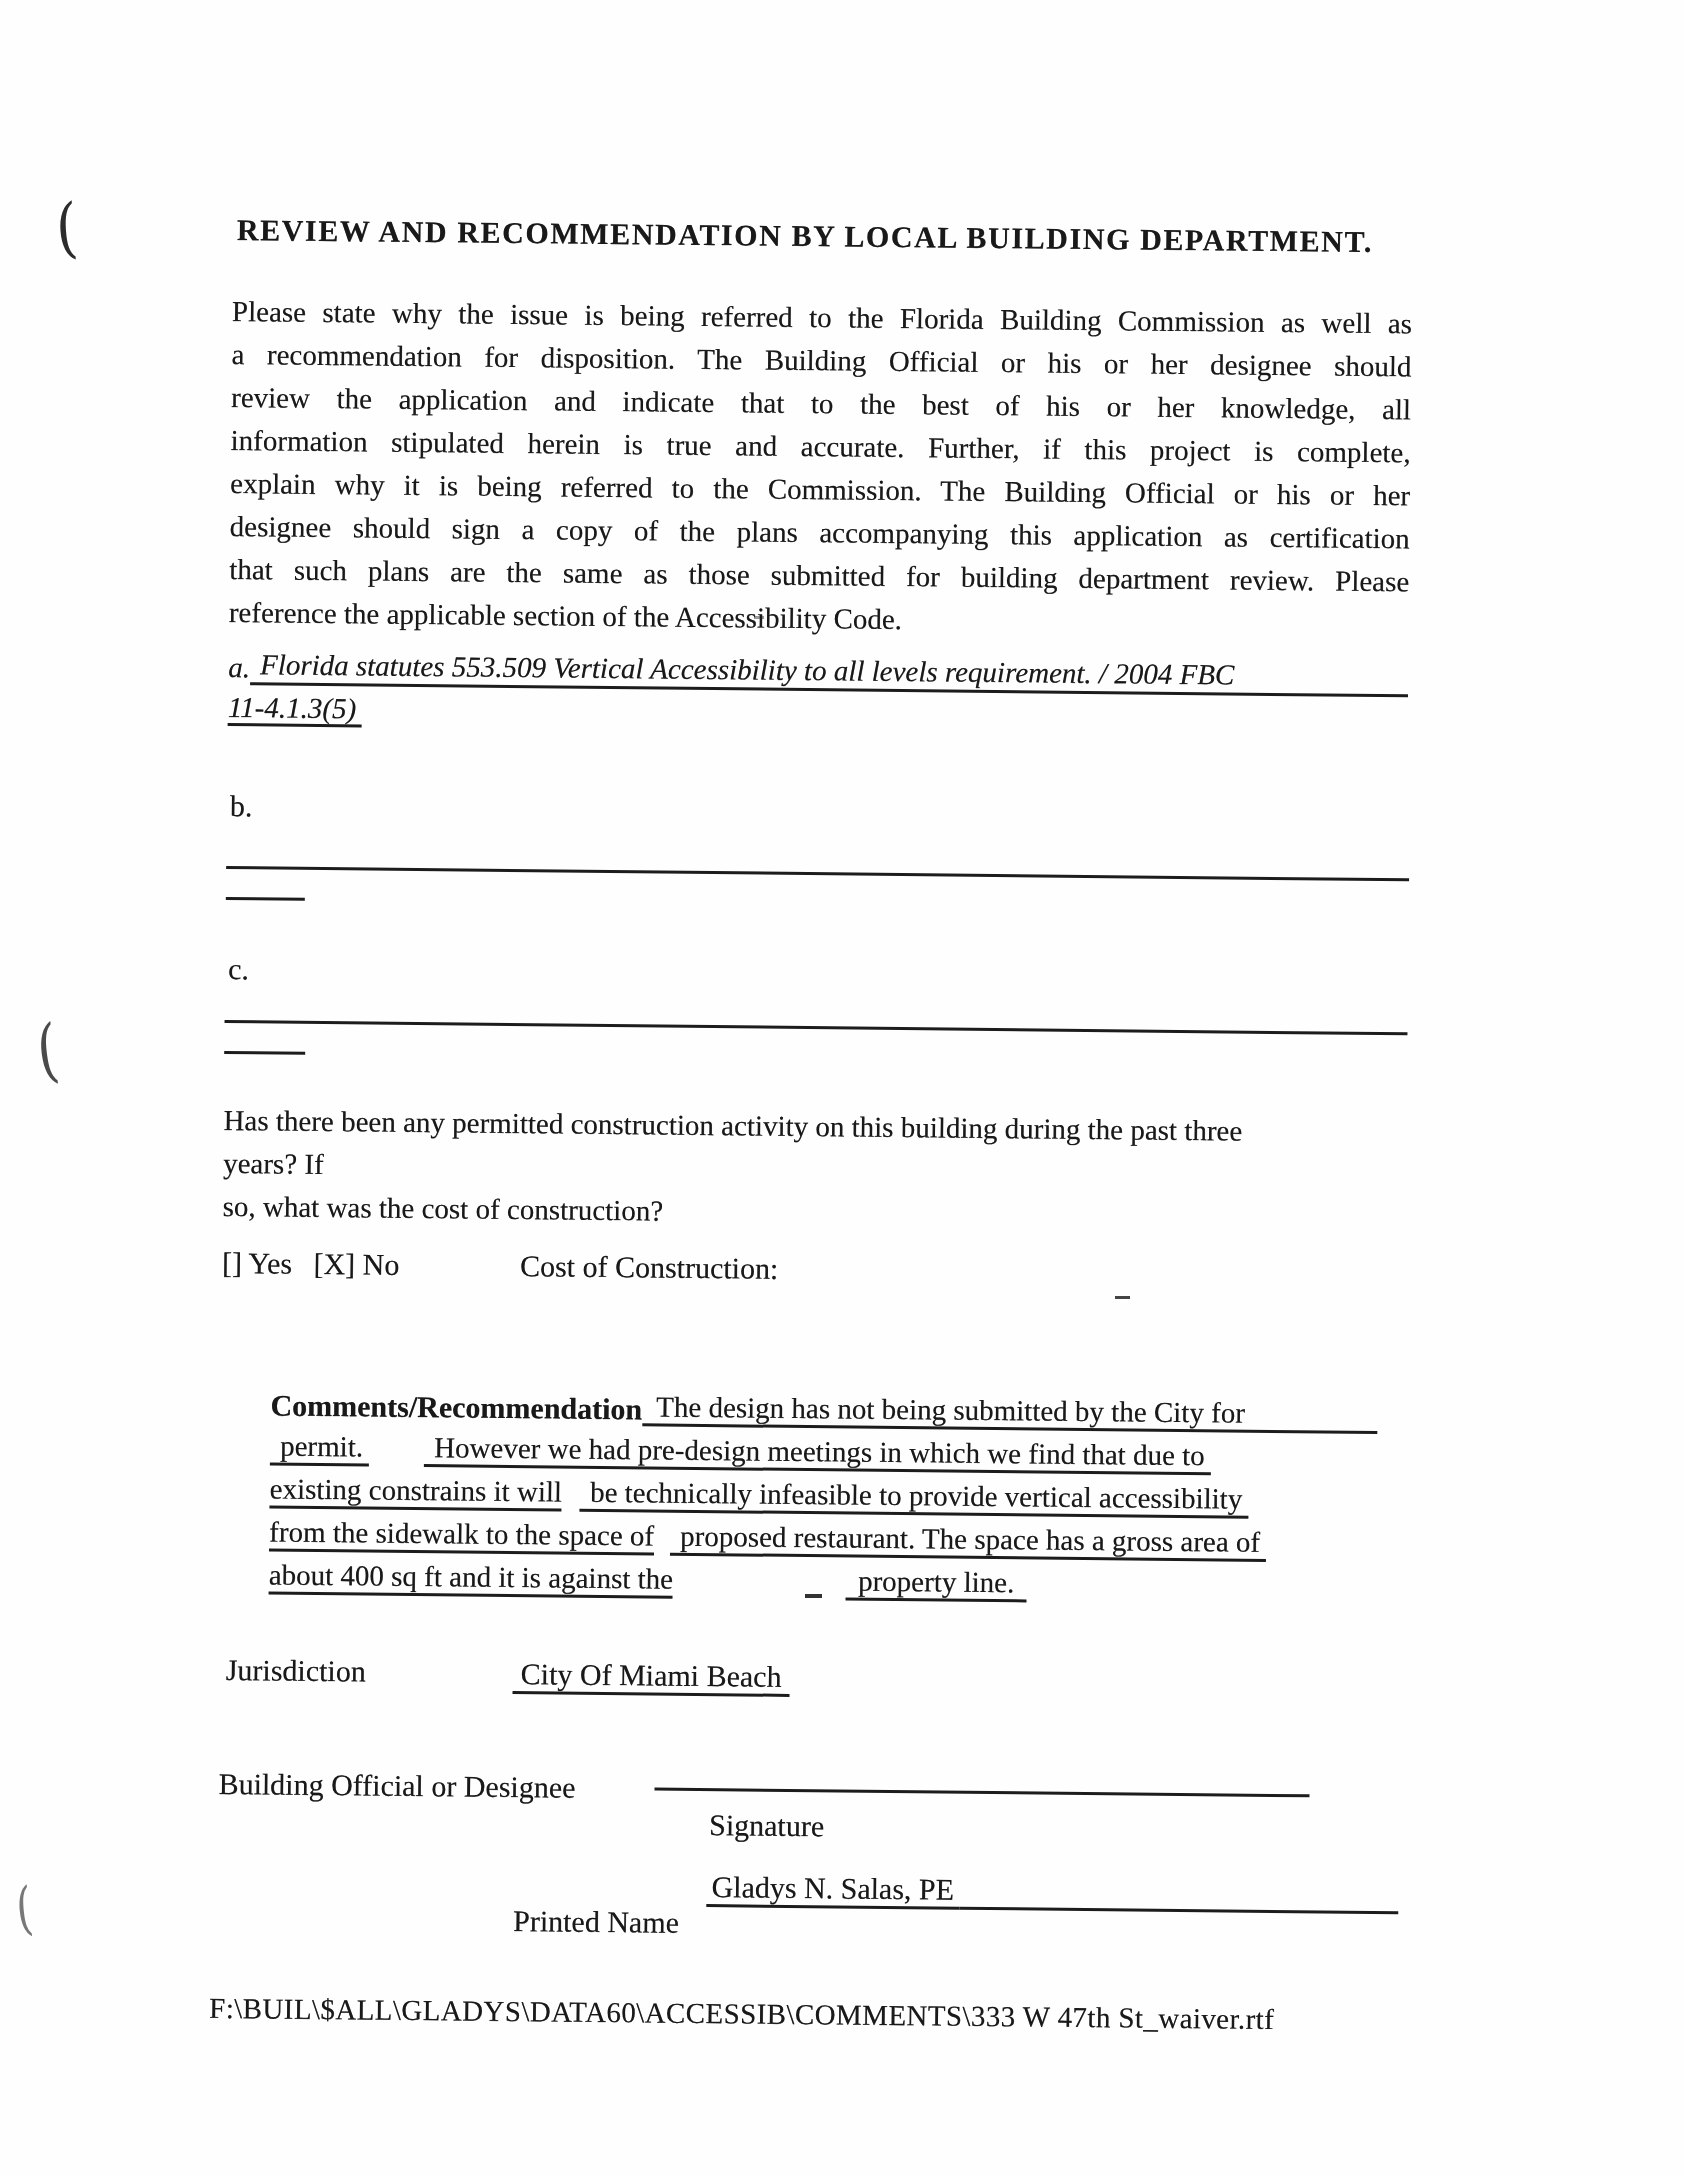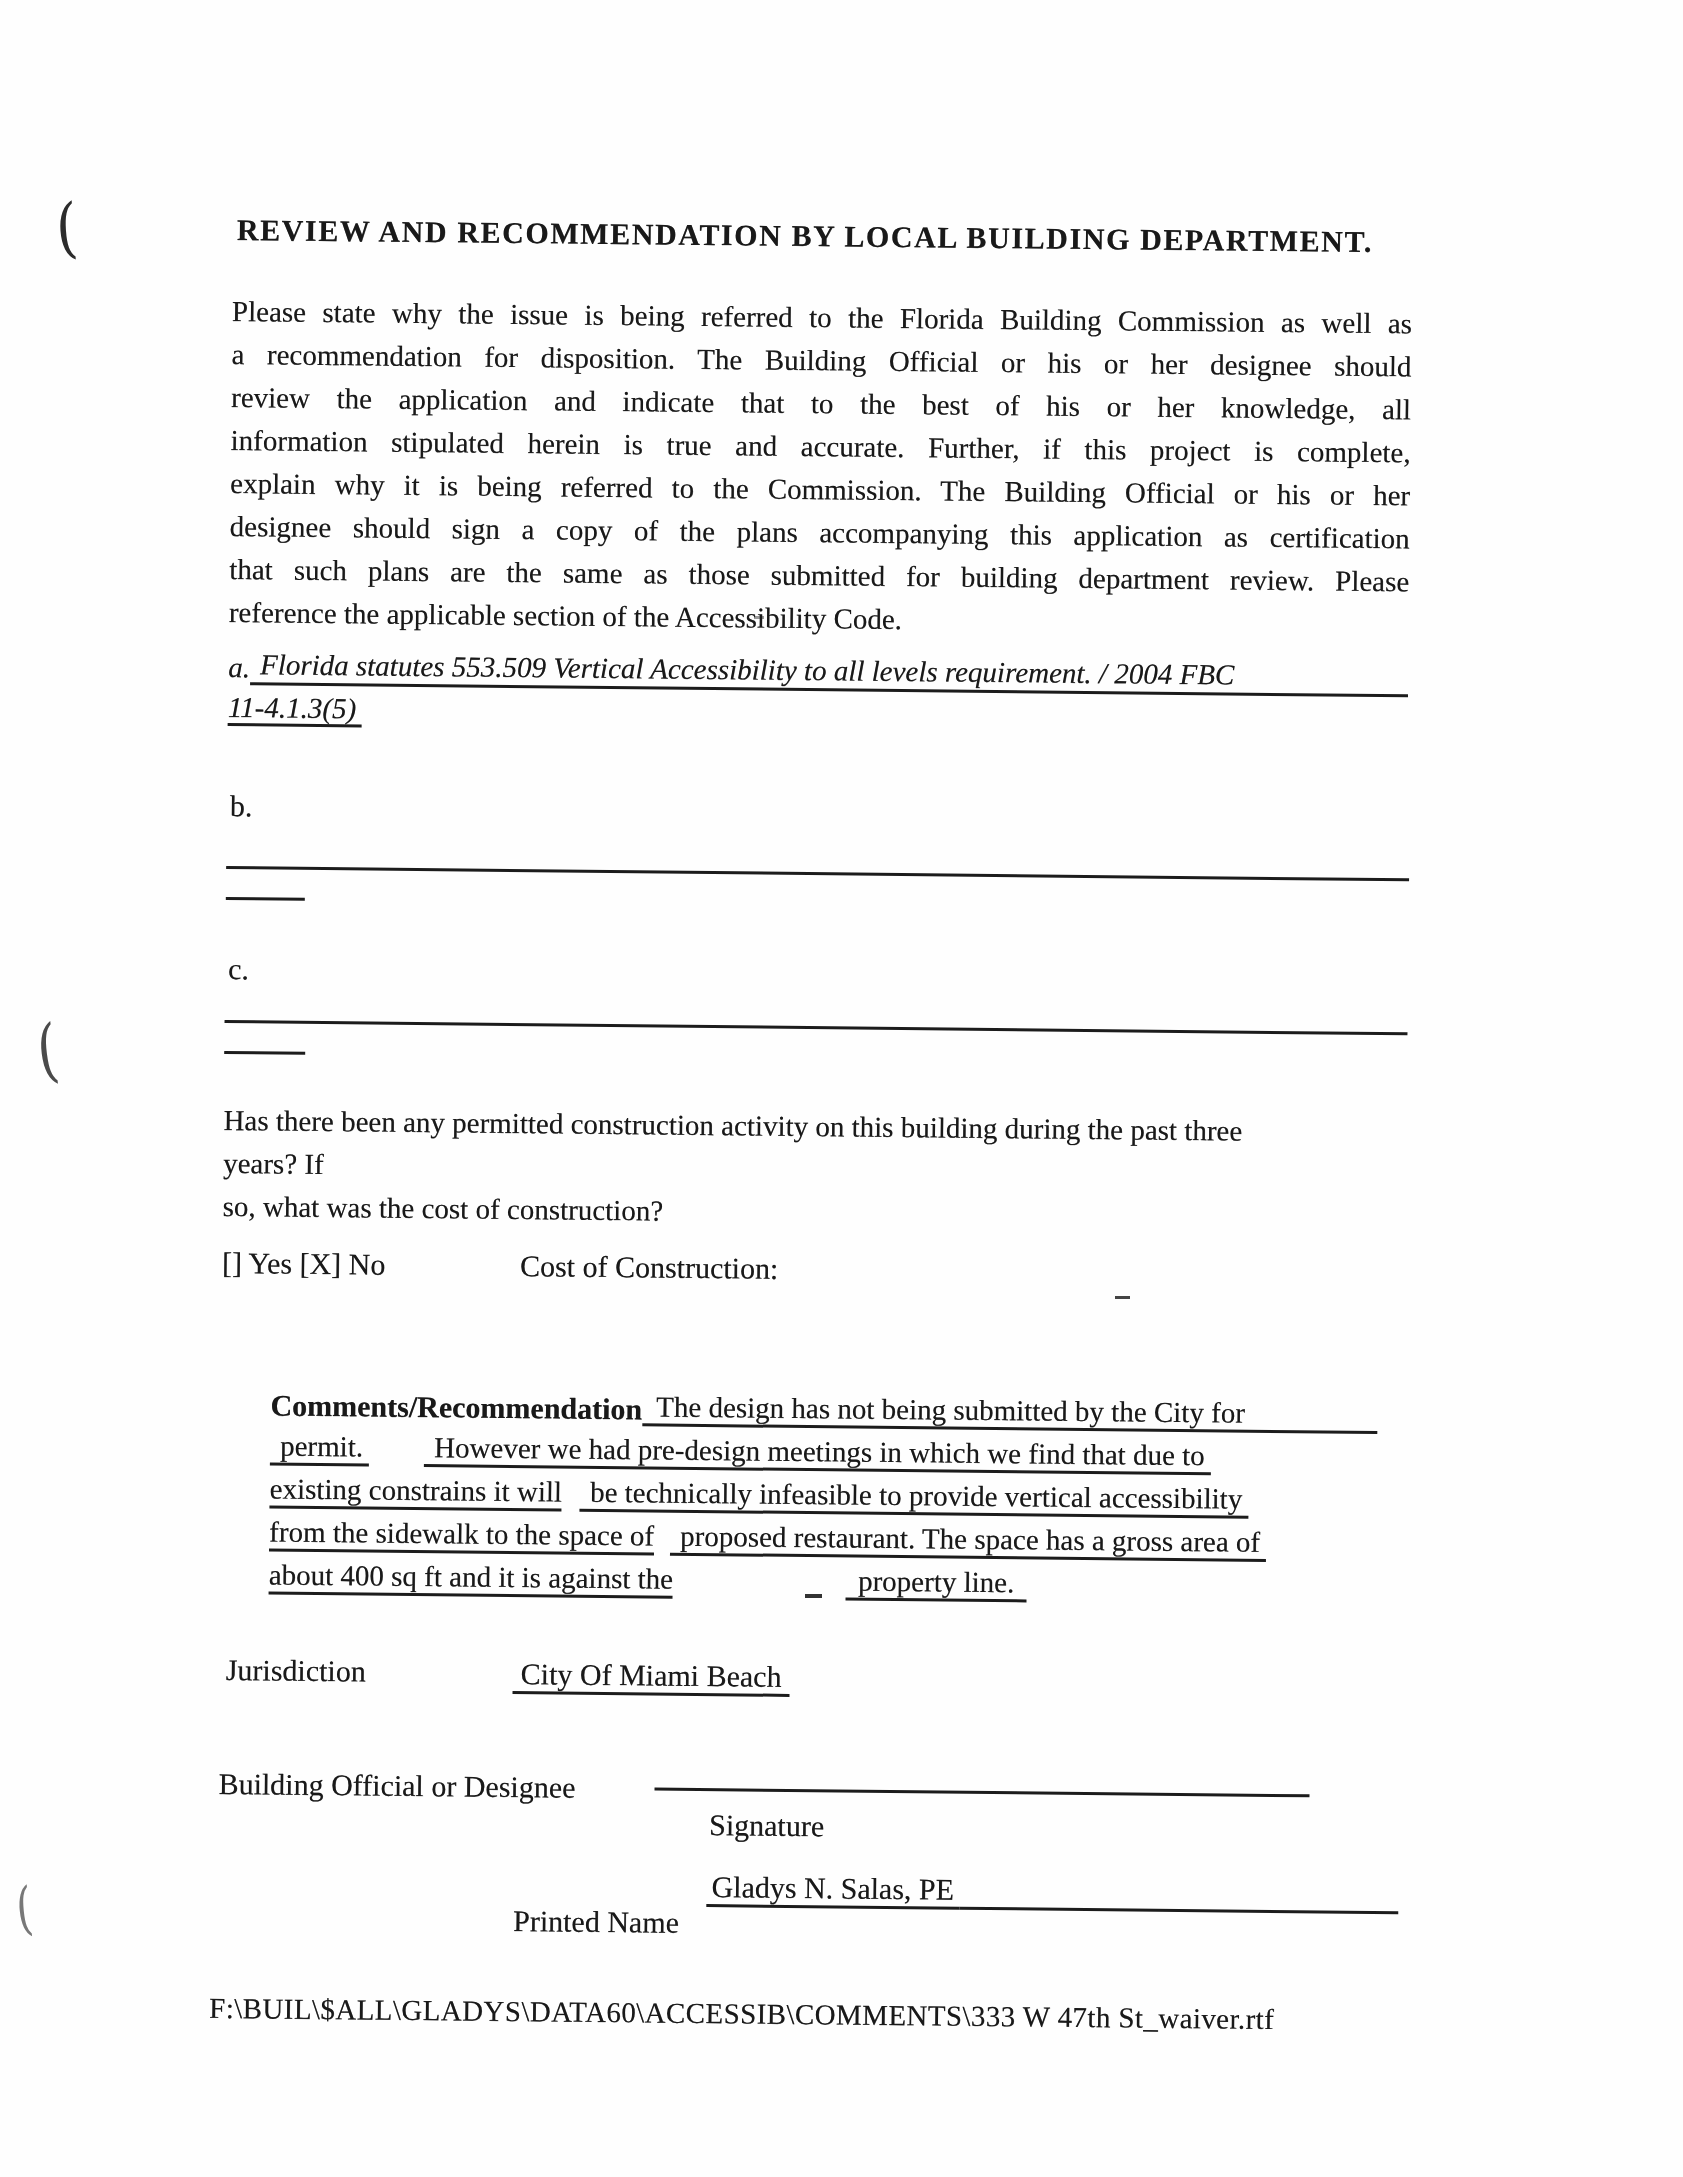--- a/index.html
+++ b/index.html
@@ -30,21 +30,21 @@
   .a-line2 span { font-style:italic; font-size:29px; line-height:36px;
                   border-bottom:3px solid #1c1c1c; padding-right:6px; white-space:nowrap; }
 
   .blabel { font-size:30px; }
   .hrule { border-top:3px solid #1c1c1c; height:0; }
 
   .question { left:0; top:886px; }
   .qline { font-size:29px; line-height:43px; white-space:nowrap; }
 
   .checkline { left:0; top:1033px; font-size:30px; white-space:nowrap; }
-  .checkline .no { margin-left:0; }
+  .checkline .no { margin-left:14px; }
   .cost { position:absolute; left:298px; top:0; }
 
   .comments { left:50px; top:1166px; width:1107px; }
   .c-line { display:flex; align-items:flex-end; height:43px; }
   .c-label { font-weight:bold; font-size:30px; line-height:34px; white-space:nowrap; }
   .c-seg { font-size:29px; line-height:34px; border-bottom:3px solid #1c1c1c;
            white-space:nowrap; }
   .c-fill { flex:1; padding-left:14px; }
   .pad-sm { padding-left:10px; padding-right:6px; }
   .pad-md { padding-left:12px; padding-right:12px; }

